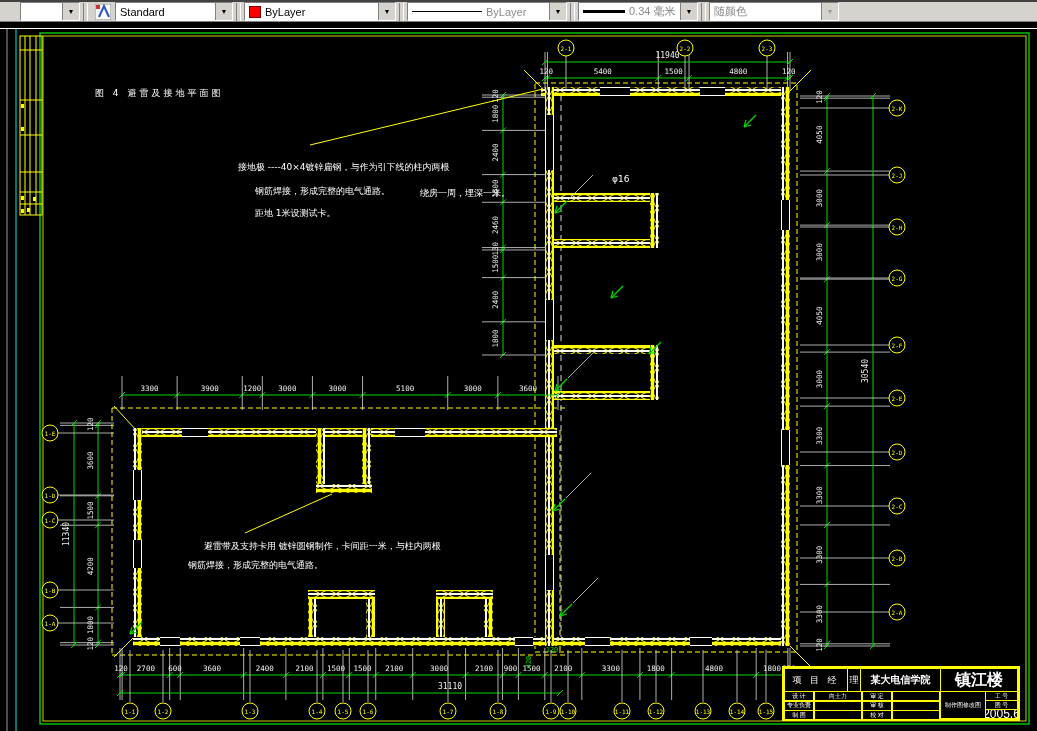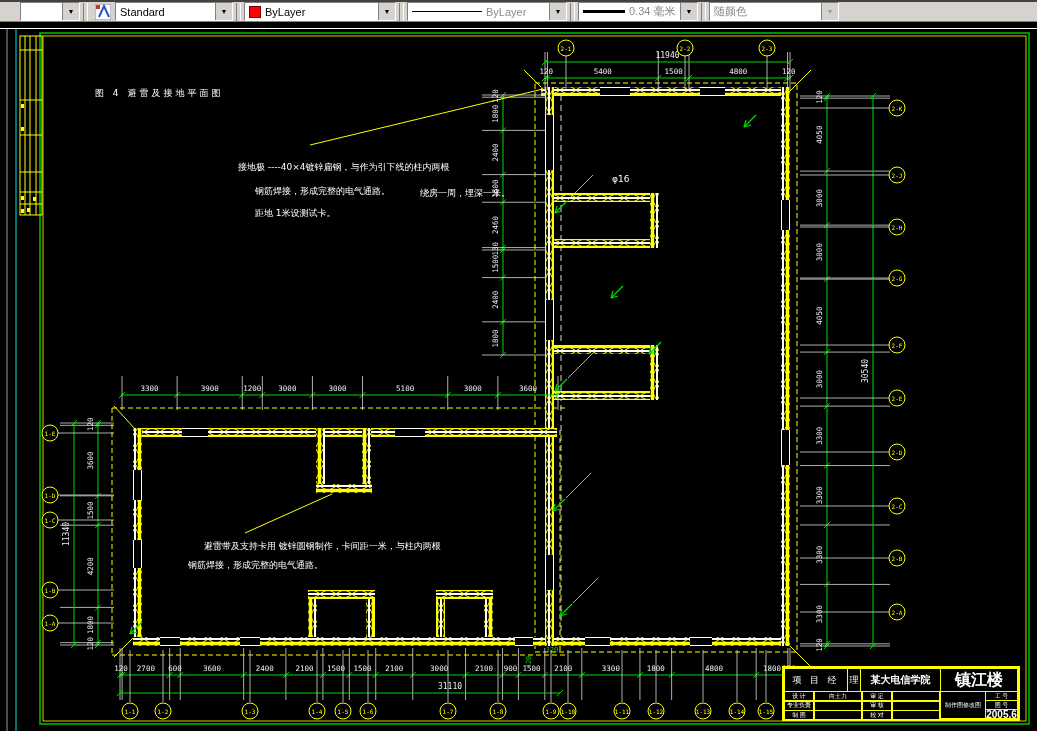--- a/index.html
+++ b/index.html
@@ -518,21 +518,21 @@
       <div class="tbc" style="left:63px;top:0;width:14px;height:24px;font-size:9px;">理</div>
       <div class="tbc" style="left:76px;top:0;width:81px;height:24px;font-size:10px;font-weight:bold;">某大电信学院</div>
       <div class="tbc" style="left:156px;top:0;width:78px;height:24px;font-size:16px;font-weight:bold;">镇江楼</div>
       <div class="tbc" style="left:156px;top:23px;width:46px;height:28px;font-size:6px;line-height:8px;white-space:normal;text-align:center;">
           <span>制作图</span>
           <br>
            <span>修改图</span>
         </div>
       <div class="tbc" style="left:201px;top:23px;width:33px;height:10px;font-size:6px;">工 号</div>
       <div class="tbc" style="left:201px;top:32px;width:33px;height:10px;font-size:6px;">图 号</div>
-      <div class="tbc" style="left:201px;top:41px;width:33px;height:10px;font-size:10px;font-weight:bold;">2005.6</div>
+      <div class="tbc" style="left:201px;top:41px;width:33px;height:10px;font-size:12px;font-weight:normal;">2005.6</div>
       <div id="tbrows">
           <div class="tbc" style="left: 0px; top: 23px; width: 30px; height: 10px; font-size: 6px;">设 计</div>
           <div class="tbc" style="left: 30px; top: 23px; width: 48px; height: 10px; font-size: 6px;">向士力</div>
           <div class="tbc" style="left: 78px; top: 23px; width: 30px; height: 10px; font-size: 6px;">审 定</div>
           <div class="tbc" style="left: 108px; top: 23px; width: 48px; height: 10px; font-size: 6px;"></div>
           <div class="tbc" style="left: 0px; top: 32.5px; width: 30px; height: 10px; font-size: 6px;">专业负责</div>
           <div class="tbc" style="left: 30px; top: 32.5px; width: 48px; height: 10px; font-size: 6px;"></div>
           <div class="tbc" style="left: 78px; top: 32.5px; width: 30px; height: 10px; font-size: 6px;">审 核</div>
           <div class="tbc" style="left: 108px; top: 32.5px; width: 48px; height: 10px; font-size: 6px;"></div>
           <div class="tbc" style="left: 0px; top: 42px; width: 30px; height: 10px; font-size: 6px;">制 图</div>

